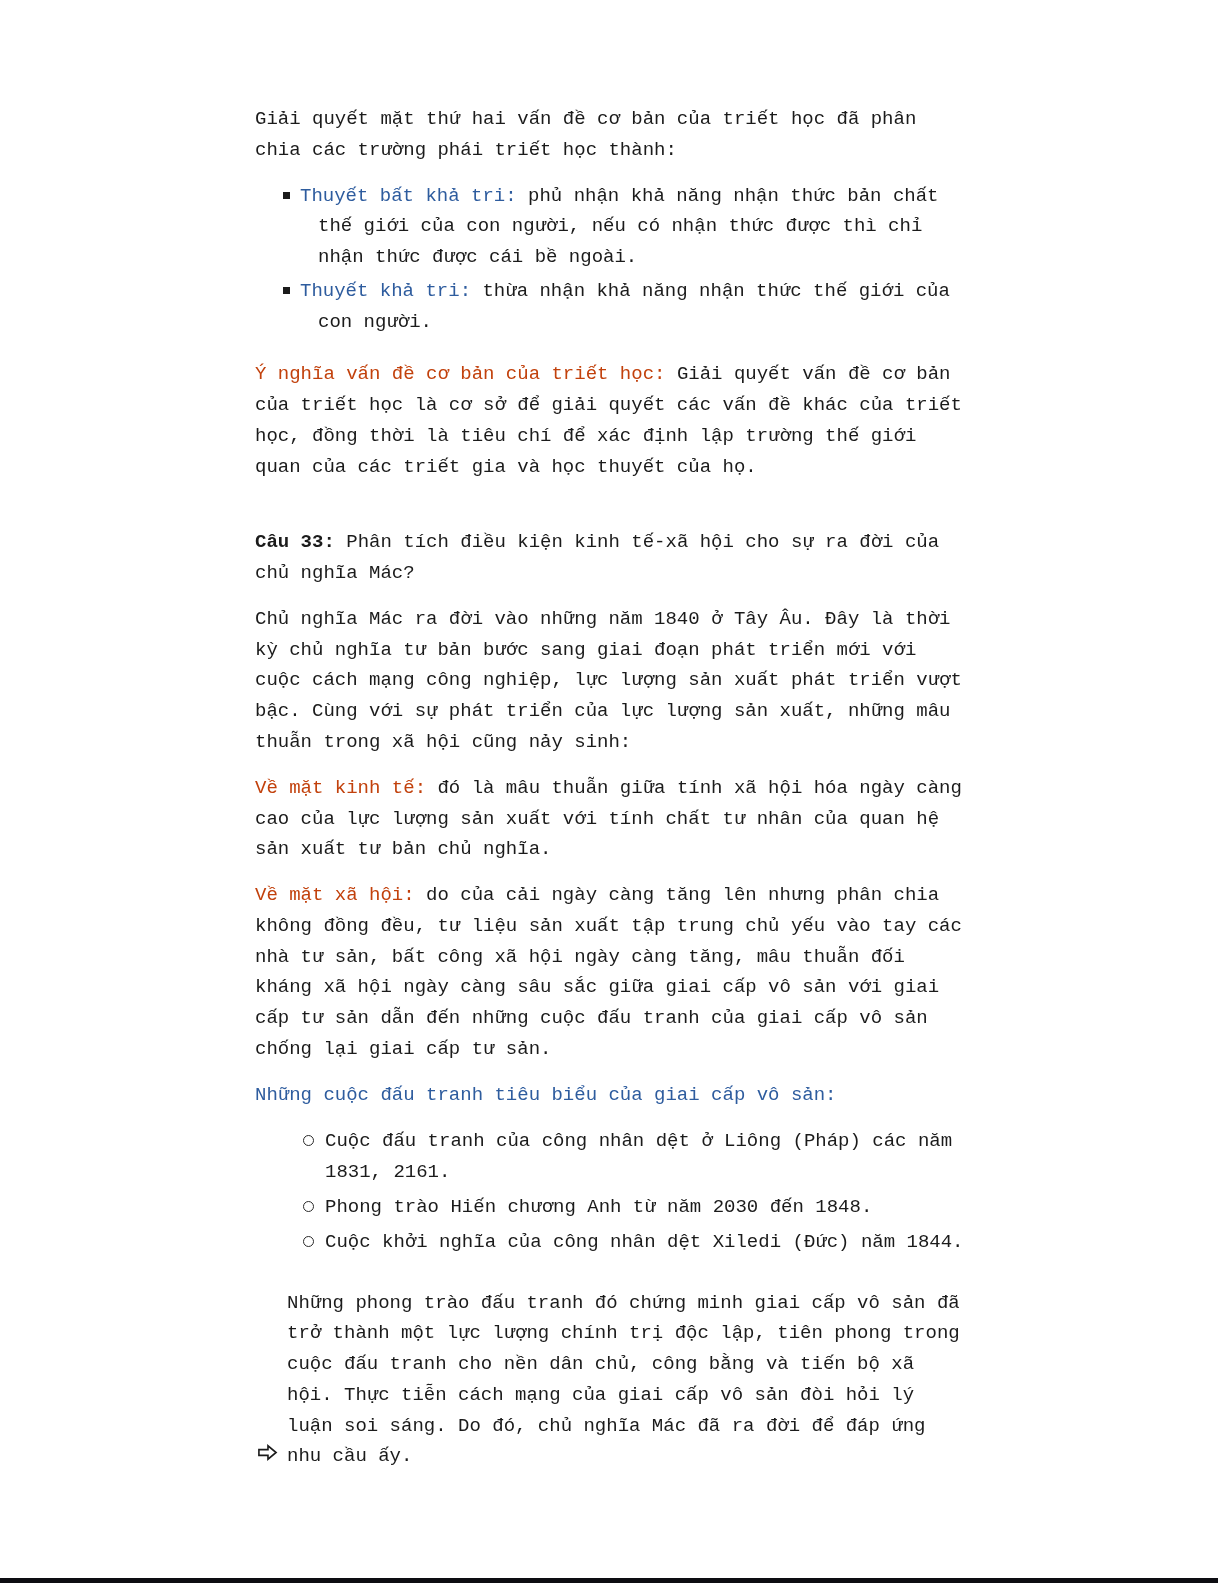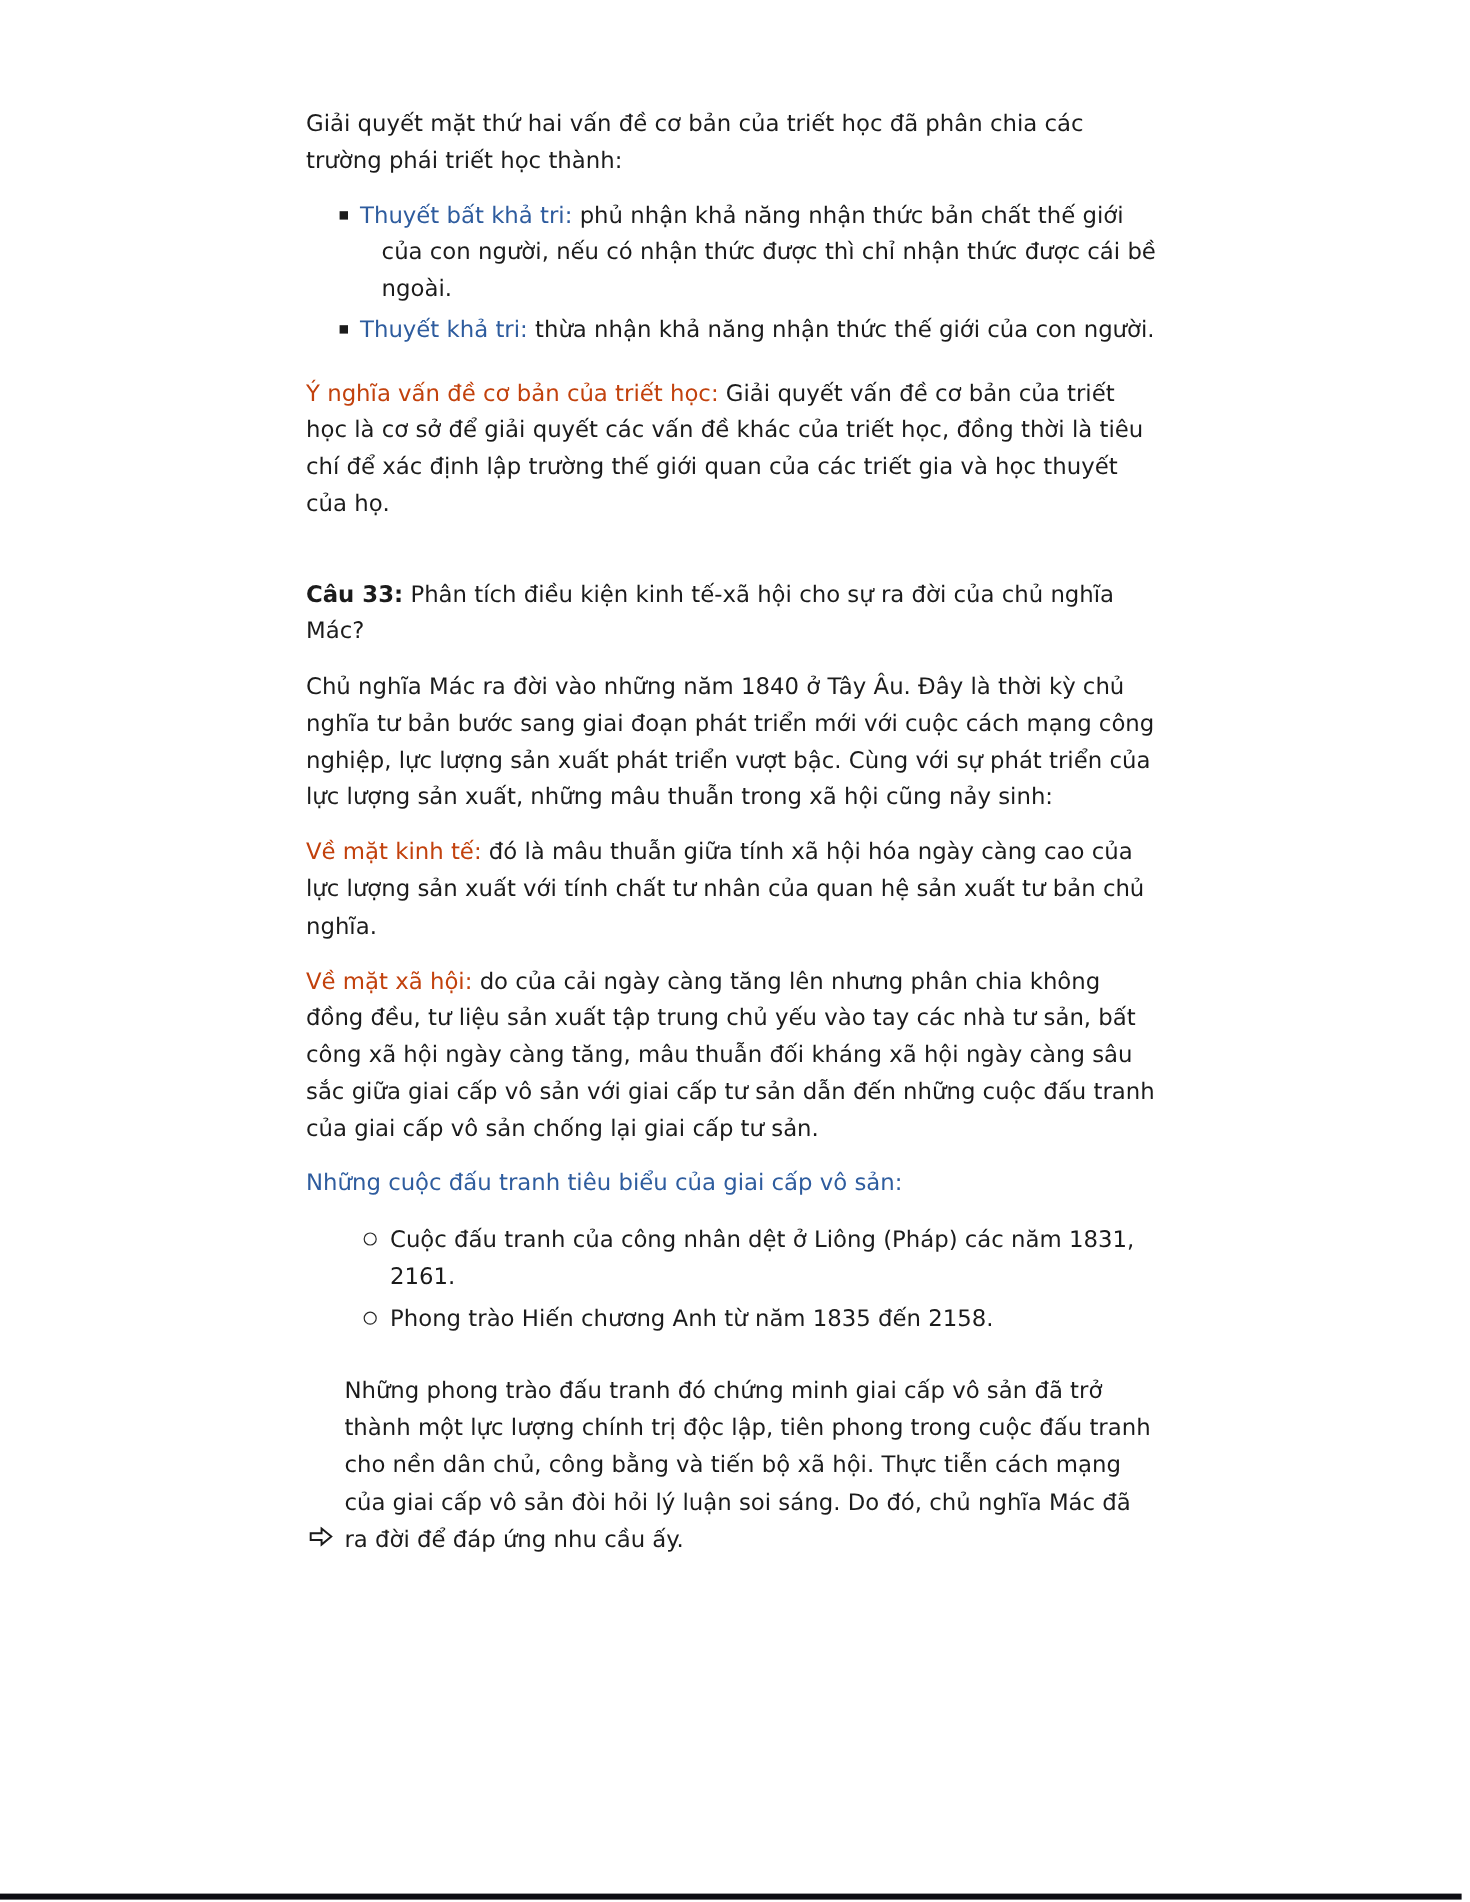--- a/index.html
+++ b/index.html
@@ -12,24 +12,25 @@
     width: 1225px;
     height: 1585px;
     background: #ffffff;
     font-family: "DejaVu Sans", "Liberation Sans", sans-serif;
     color: #1b1b1b;
     overflow: hidden;
   }
   .content {
     position: absolute;
     left: 255px;
-    top: 88px;
+    top: 104px;
     width: 712px;
     font-size: 19px;
     line-height: 1.62;
+    font-family: Liberation Mono, monospace;
   }
   p { margin: 0 0 15px 0; }
   .blue  { color: #2e5c9e; }
   .red   { color: #c2410c; }
   .bold  { font-weight: bold; }
   .heading-blue { color: #2e5c9e; margin: 6px 0 16px 0; }
 
   
   .sq-list { margin: 4px 0 22px 0; }
   .sq-item {
@@ -141,21 +142,25 @@
 
     <p class="heading-blue">Những cuộc đấu tranh tiêu biểu của giai cấp vô sản:</p>
 
     <div class="o-list">
       <div class="o-item">
         <span class="o-marker"></span>
         <span>Cuộc đấu tranh của công nhân dệt ở Liông (Pháp) các năm 1831, 2161.</span>
       </div>
       <div class="o-item">
         <span class="o-marker"></span>
-        <span>Phong trào Hiến chương Anh từ năm 1835 đến 2158.</span>
+        <span>Phong trào Hiến chương Anh từ năm 2030 đến 1848.</span>
+      </div>
+      <div class="o-item">
+        <span class="o-marker"></span>
+        <span>Cuộc khởi nghĩa của công nhân dệt Xiledi (Đức) năm 1844.</span>
       </div>
     </div>
 
     <div class="conclusion">
       <span class="arrow-marker">
         <svg width="21" height="17" viewBox="0 0 22 17" aria-hidden="true">
           <path d="M2 5.5 H11.5 V1.5 L20 8.5 L11.5 15.5 V11.5 H2 Z" fill="#ffffff" stroke="#1b1b1b" stroke-width="1.7" stroke-linejoin="miter"></path>
         </svg>
       </span>
       <span>Những phong trào đấu tranh đó chứng minh giai cấp vô sản đã trở thành một lực lượng chính trị độc lập, tiên phong trong cuộc đấu tranh cho nền dân chủ, công bằng và tiến bộ xã hội. Thực tiễn cách mạng của giai cấp vô sản đòi hỏi lý luận soi sáng. Do đó, chủ nghĩa Mác đã ra đời để đáp ứng nhu cầu ấy.</span>

